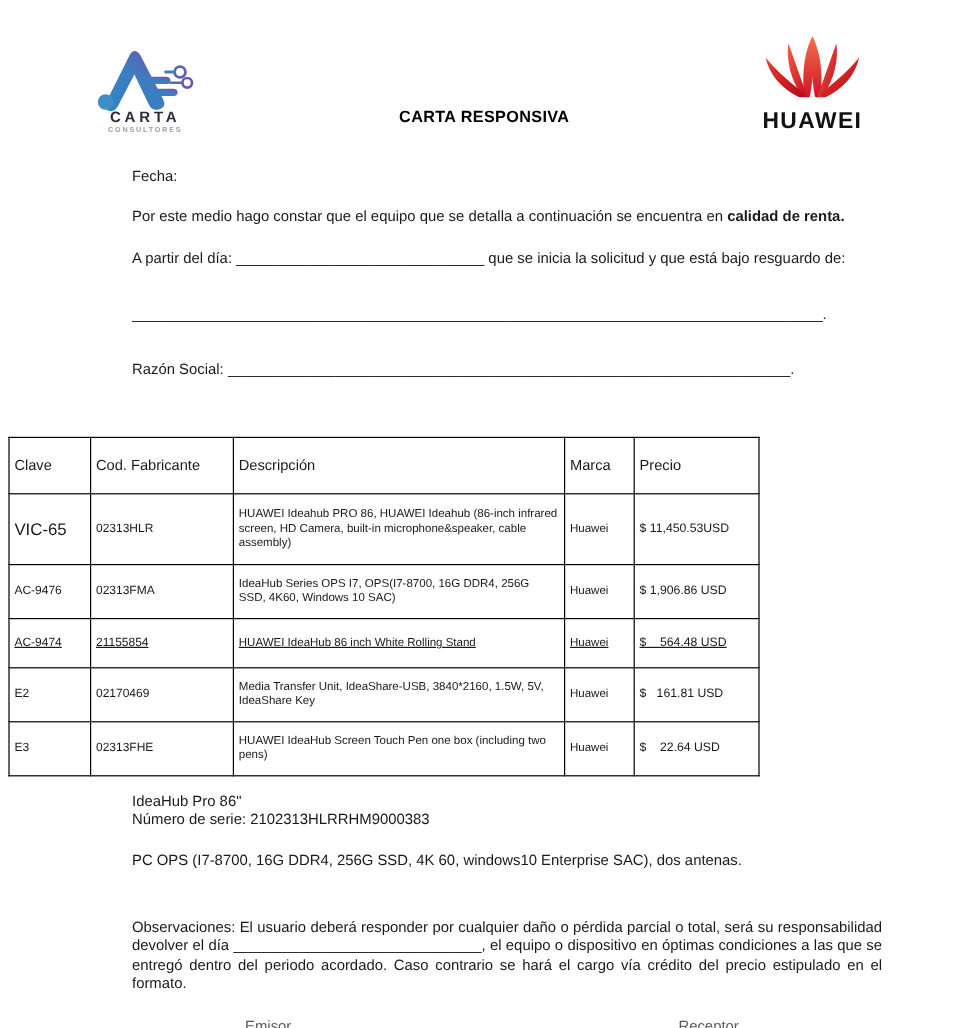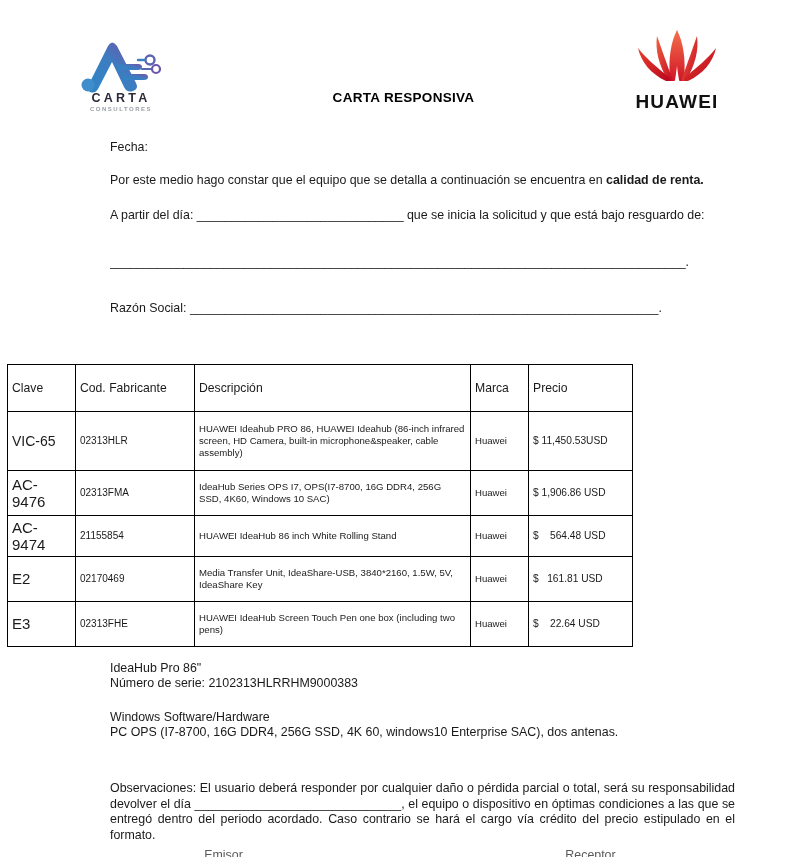--- a/index.html
+++ b/index.html
@@ -134,30 +134,30 @@
   table.items th {
     font-size: 12.2px;
     height: 40px;
   }
   .c-clave  { width: 68px; }
   .c-cod    { width: 119px; }
   .c-desc   { width: 276px; }
   .c-marca  { width: 58px; }
   .c-precio { width: 104px; }
 
-  td.cell-clave  { font-size: 15px; }
+  td.cell-clave  { font-size: 10px; }
   td.cell-clave.big { font-size: 14px; }
   td.cell-cod    { font-size: 10px; }
   td.cell-desc   { font-size: 9.6px; line-height: 11.6px; }
   td.cell-marca  { font-size: 9.6px; }
   td.cell-precio { font-size: 10.2px; white-space: pre; }
 
   tr.r-tall td { height: 52px; }
   tr.r-mid  td { height: 38px; }
-  tr.r-short td { height: 34px; }
+  tr.r-short td { height: 34px; text-decoration: underline; }
 
   
   .blk { font-size: 12.4px; line-height: 15.5px; color: #1a1a1a; }
   .obs {
     font-size: 12.4px;
     line-height: 15.5px;
     text-align: justify;
     color: #1a1a1a;
   }
 
@@ -320,21 +320,20 @@
 </div>
 
 <div class="page">
   <div class="gap-14"></div>
 
   <div class="blk">IdeaHub Pro 86"</div>
   <div class="blk">Número de serie: 2102313HLRRHM9000383</div>
 
   <div class="gap-18"></div>
 
-  <div class="blk">Windows Software/Hardware</div>
   <div class="blk">PC OPS (I7-8700, 16G DDR4, 256G SSD, 4K 60, windows10 Enterprise SAC), dos antenas.</div>
 
   <div class="gap-28"></div>
 
   <p class="obs"><span>Observaciones: El usuario deberá responder por cualquier daño o pérdida parcial o total, será su responsabilidad devolver el día </span><span>______________________________</span><span>, el equipo o dispositivo en óptimas condiciones a las que se entregó dentro del periodo acordado. Caso contrario se hará el cargo vía crédito del precio estipulado en el formato.</span></p>
 </div>
 
 <div class="sign-row">
   <div class="sign-col left">Emisor</div>
   <div class="sign-col right">Receptor</div>

